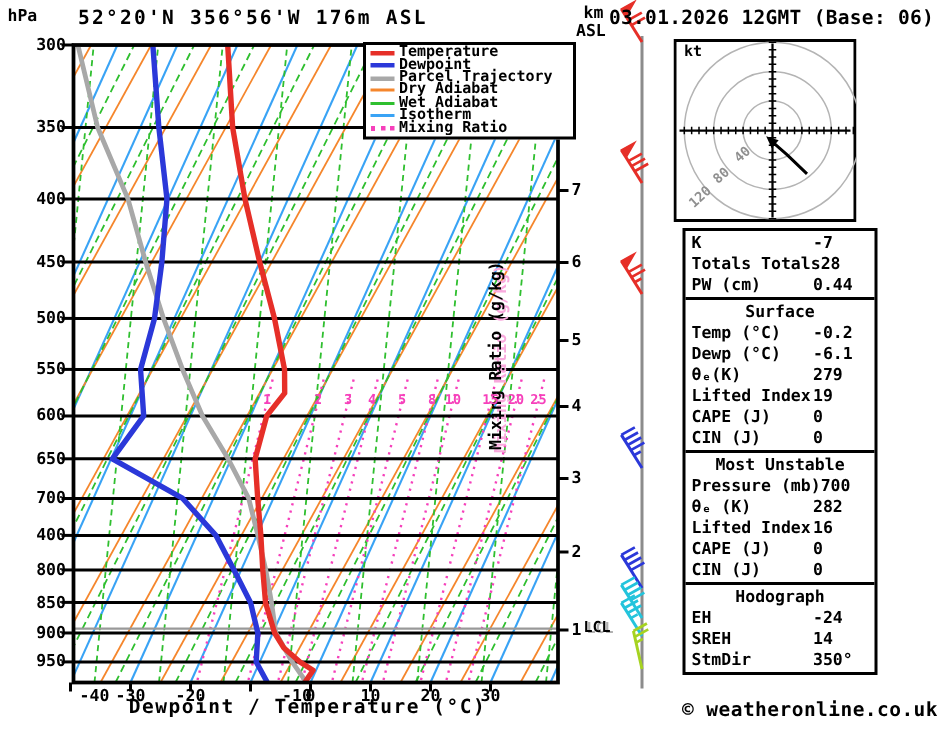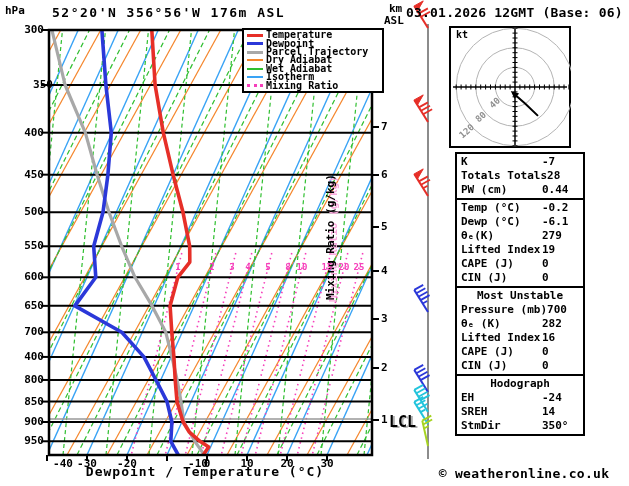--- a/index.html
+++ b/index.html
@@ -14,21 +14,21 @@
   #datetitle { left:406px; top:5px; font-size:13px; letter-spacing:0.2px; }
   #hpa-label { left:5px; top:4px; font-size:11px; }
   #km-label { left:389px; top:2px; font-size:11px; }
   #asl-label { left:384px; top:14px; font-size:11px; }
   #xaxis-title { left:80px; top:464px; width:250px; text-align:center; font-size:13px; letter-spacing:1px; }
   #mixing-axis-label {
     left:374px; top:210px; width:140px; font-size:11px;
     transform:rotate(-90deg); transform-origin:20px 70px;
     text-shadow:-2px 3px 0 #f9a9dd;
   }
-  #lcl-label { left:389px; top:413px; font-size:15px; text-shadow:2px 1px 0 #b0b0b0; }
+  #lcl-label { left:389px; top:413px; font-size:10px; text-shadow:2px 1px 0 #b0b0b0; }
   #kt-label { left:456px; top:29px; font-size:10px; }
   #legend {
     position:absolute; left:242px; top:28px; width:142px; height:65px;
     background:#fff; border:2px solid #000; display:flex; flex-direction:column;
     justify-content:space-around; padding:1px 2px; z-index:5;
   }
   .legend-row { display:flex; align-items:center; height:8px; }
   .legend-swatch { width:16px; height:0; border-top-width:3px; border-top-style:solid; margin:0 3px 0 1px; flex:none; }
   .legend-swatch.thin { border-top-width:2px; }
   .legend-swatch.dotted { border-top-style:dotted; }
@@ -36,21 +36,21 @@
   #stats {
     position:absolute; left:455px; top:152px; width:130px;
     border:2px solid #000; background:#fff; font-size:11px; font-weight:bold;
   }
   .stats-section { border-bottom:2px solid #000; padding:1px 4px; }
   .stats-section:last-child { border-bottom:none; }
   .stats-header { text-align:center; line-height:14px; }
   .stats-row { display:flex; line-height:14px; }
   .stats-key { flex:1; white-space:nowrap; }
   .stats-val { width:37px; text-align:left; white-space:nowrap; }
-  #footer { left:435px; top:466px; width:178px; text-align:center; font-size:13px; letter-spacing:0.3px; }
+  #footer { left:451px; top:466px; width:178px; text-align:center; font-size:13px; letter-spacing:0.3px; }
   .ptick  { position:absolute; width:30px; text-align:right; font-size:11px; font-weight:bold; }
   .ttick  { position:absolute; width:30px; text-align:center; font-size:11px; font-weight:bold; }
   .kmtick { position:absolute; width:26px; text-align:left; font-size:11px; font-weight:bold; }
   .mrlab  { position:absolute; width:18px; text-align:center; font-size:9px; font-weight:bold; }
 </style>
 </head>
 <body>
 
 <div id="stage">
   <svg id="chart-svg" width="629" height="486" viewBox="0 0 629 486" style="left:0;top:0;">
@@ -345,20 +345,21 @@
         <div class="stats-row">
           <span class="stats-key">Totals Totals</span>
           <span class="stats-val">28</span>
         </div>
         <div class="stats-row">
           <span class="stats-key">PW (cm)</span>
           <span class="stats-val">0.44</span>
         </div>
       </div>
       <div class="stats-section">
+        <div class="stats-header">Surface</div>
         <div class="stats-row">
           <span class="stats-key">Temp (°C)</span>
           <span class="stats-val">-0.2</span>
         </div>
         <div class="stats-row">
           <span class="stats-key">Dewp (°C)</span>
           <span class="stats-val">-6.1</span>
         </div>
         <div class="stats-row">
           <span class="stats-key">θₑ(K)</span>
@@ -412,21 +413,21 @@
         </div>
         <div class="stats-row">
           <span class="stats-key">StmDir</span>
           <span class="stats-val">350°</span>
         </div>
       </div>
     </div>
 
   <div class="lbl" id="footer">© weatheronline.co.uk</div>
 <div class="lbl ptick" style="left: 14px; top: 23px;">300</div>
-    <div class="lbl ptick" style="left: 28px; top: 78.001px; text-align: center;">350</div>
+    <div class="lbl ptick" style="left: 14px; top: 78.001px;">350</div>
     <div class="lbl ptick" style="left: 14px; top: 125.645px;">400</div>
     <div class="lbl ptick" style="left: 14px; top: 167.67px;">450</div>
     <div class="lbl ptick" style="left: 14px; top: 205.263px;">500</div>
     <div class="lbl ptick" style="left: 14px; top: 239.269px;">550</div>
     <div class="lbl ptick" style="left: 14px; top: 270.315px;">600</div>
     <div class="lbl ptick" style="left: 14px; top: 298.874px; text-align: right;">650</div>
     <div class="lbl ptick" style="left: 14px; top: 325.316px;">700</div>
     <div class="lbl ptick" style="left: 14px; top: 349.933px;">400</div>
     <div class="lbl ptick" style="left: 14px; top: 372.96px;">800</div>
     <div class="lbl ptick" style="left: 14px; top: 394.591px;">850</div>

